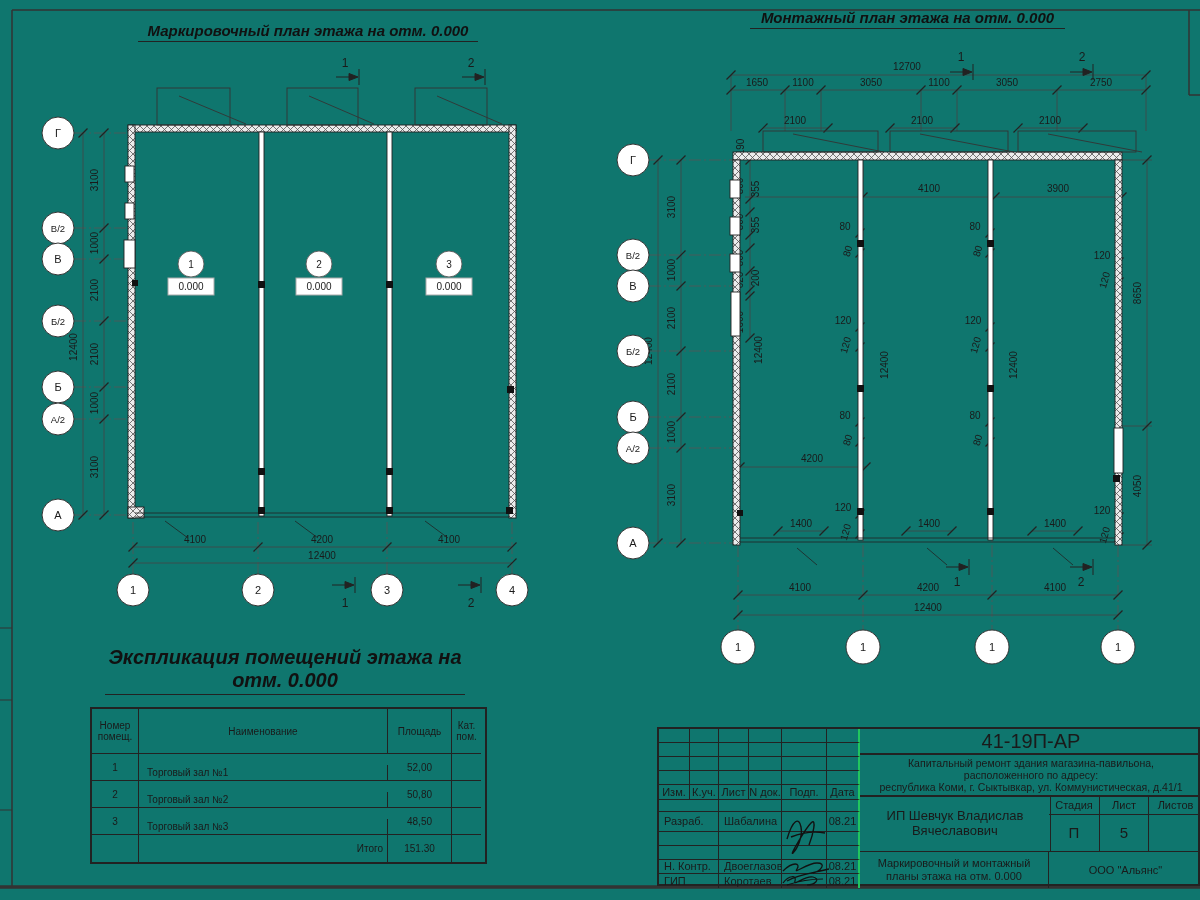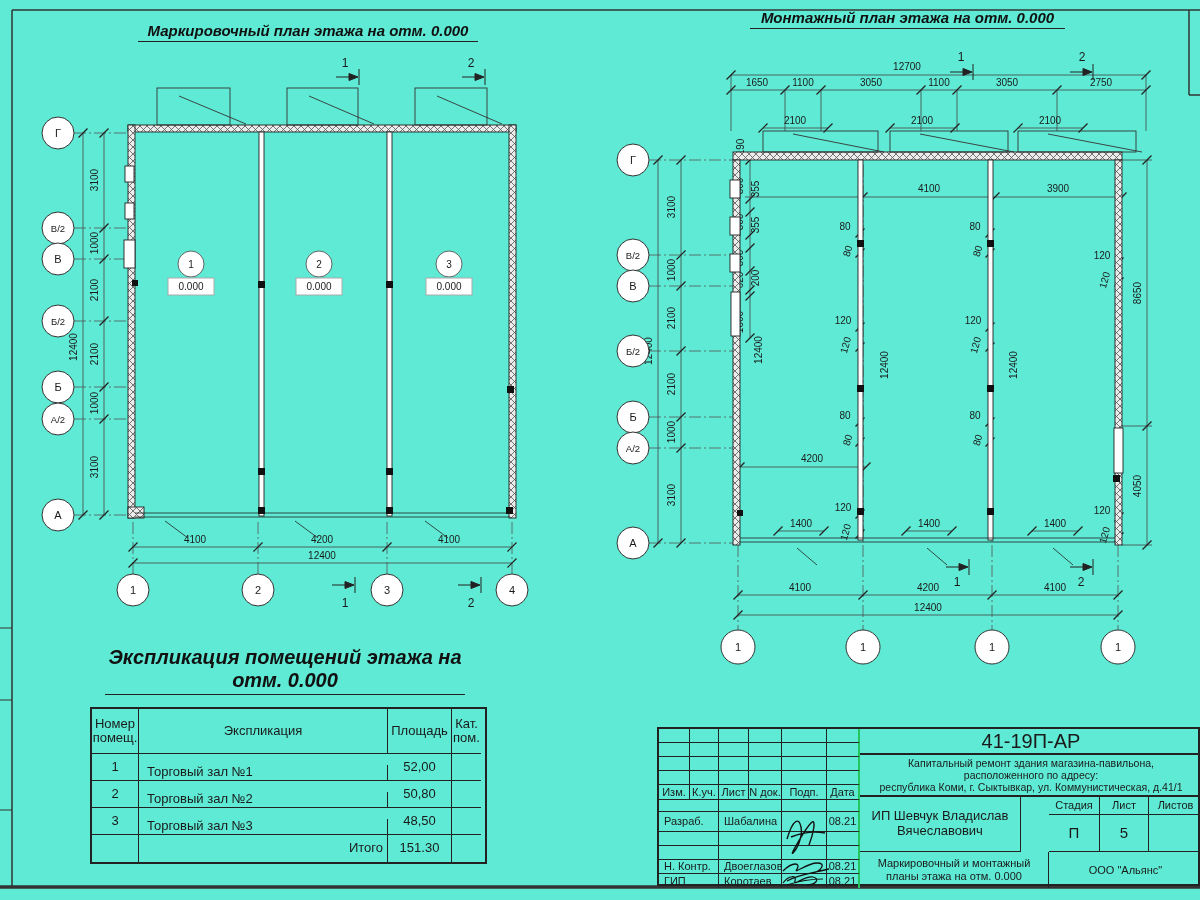--- a/index.html
+++ b/index.html
@@ -1,29 +1,29 @@
 <!DOCTYPE html>
 <html><head>
 <meta charset="utf-8">
 <style>
   html,body{margin:0;padding:0;background:#fff;}
-  #sheet{position:relative;width:1200px;height:900px;background:#5eead4;overflow:hidden;
+  #sheet{position:relative;width:1200px;height:900px;background:#0f766e;overflow:hidden;
          font-family:"Liberation Sans",sans-serif;color:#1a1a1a;}
   .ptitle{position:absolute;font-style:italic;font-weight:700;font-size:15px;color:#111;
           text-align:center;border-bottom:1.5px solid #222;padding-bottom:2px;}
   svg text{font-family:"Liberation Sans",sans-serif;fill:#1a1a1a;}
   .dim{font-size:10px;text-anchor:middle;}
   .axl{font-size:11px;text-anchor:middle;}
   .axs{font-size:9.5px;text-anchor:middle;}
   .sec{font-size:12px;text-anchor:middle;}
   .lvl{font-size:10px;text-anchor:middle;}
   
   #expl{position:absolute;left:90px;top:707px;width:393px;border:2px solid #222;
         display:grid;grid-template-columns:47px 249px 64px 29px;
-        grid-template-rows:45px 27px 27px 27px 27px;font-size:13px;}
+        grid-template-rows:45px 27px 27px 27px 27px;font-size:10px;}
   #expl div{border-right:1px solid #222;border-bottom:1px solid #222;
         display:flex;align-items:center;justify-content:center;text-align:center;
         overflow:hidden;line-height:1.1;}
   #expl div.lft{justify-content:flex-start;padding-left:8px;text-align:left;margin-top:11px;}
   #expl div.rgt{justify-content:flex-end;padding-right:4px;text-align:center;}
   #expl div:nth-child(4n){border-right:none;}
   #expl div:nth-last-child(-n+4){border-bottom:none;}
   
   #stamp{position:absolute;left:657px;top:727px;width:543px;height:159px;
          border:2px solid #222;box-sizing:border-box;font-size:11px;}
@@ -498,21 +498,21 @@
       </g>
       <text class="axl" x="738" y="651">1</text>
       <text class="axl" x="863" y="651">1</text>
       <text class="axl" x="992" y="651">1</text>
       <text class="axl" x="1118" y="651">1</text>
     </g>
   </svg>
 
   <div id="expl">
     <div>Номер помещ.</div>
-    <div>Экспликация</div>
+    <div>Наименование</div>
     <div>Площадь</div>
     <div>Кат. пом.</div>
 
     <div>1</div>
     <div class="lft">Торговый зал №1</div>
     <div>52,00</div>
     <div></div>
 
     <div>2</div>
     <div class="lft">Торговый зал №2</div>
@@ -592,21 +592,21 @@
     <div class="c bb lft" style="left:60px;top:145px;width:63px;height:14px;">Коротаев</div>
     <div class="c bb" style="left:123px;top:145px;width:45px;height:14px;"></div>
     <div class="c bb th" style="left:168px;top:145px;width:33px;height:14px;">08.21</div>
 
     <div class="c nb tb" style="left:201px;top:0;width:342px;height:26px;font-size:20px;">41-19П-АР</div>
     <div class="c nb tb" style="left:201px;top:26px;width:342px;height:42px;font-size:10.5px;flex-direction:column;">
       <span>Капитальный ремонт здания магазина-павильона,</span>
       <span>расположенного по адресу:</span>
       <span>республика Коми, г. Сыктывкар, ул. Коммунистическая, д.41/1</span>
     </div>
-    <div class="c" style="left:201px;top:68px;width:161px;height:55px;font-size:13px;flex-direction:column;">
+    <div class="c" style="left:201px;top:68px;width:191px;height:55px;font-size:13px;flex-direction:column;">
       <span>ИП Шевчук Владислав</span>
       <span>Вячеславович</span>
     </div>
     <div class="c" style="left:390px;top:68px;width:51px;height:18px;">Стадия</div>
     <div class="c" style="left:441px;top:68px;width:49px;height:18px;">Лист</div>
     <div class="c nb" style="left:490px;top:68px;width:53px;height:18px;">Листов</div>
     <div class="c" style="left:390px;top:86px;width:51px;height:37px;font-size:15px;">П</div>
     <div class="c" style="left:441px;top:86px;width:49px;height:37px;font-size:15px;">5</div>
     <div class="c nb" style="left:490px;top:86px;width:53px;height:37px;"></div>
     <div class="c bb" style="left:201px;top:123px;width:189px;height:36px;font-size:11px;flex-direction:column;">

